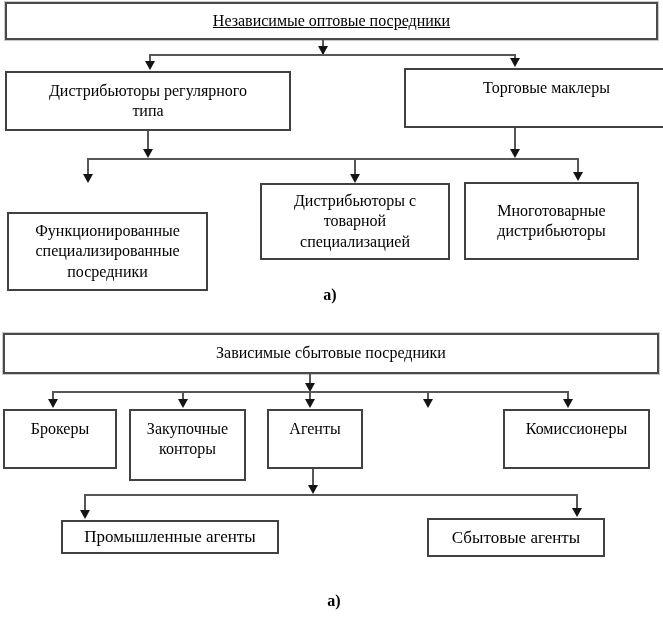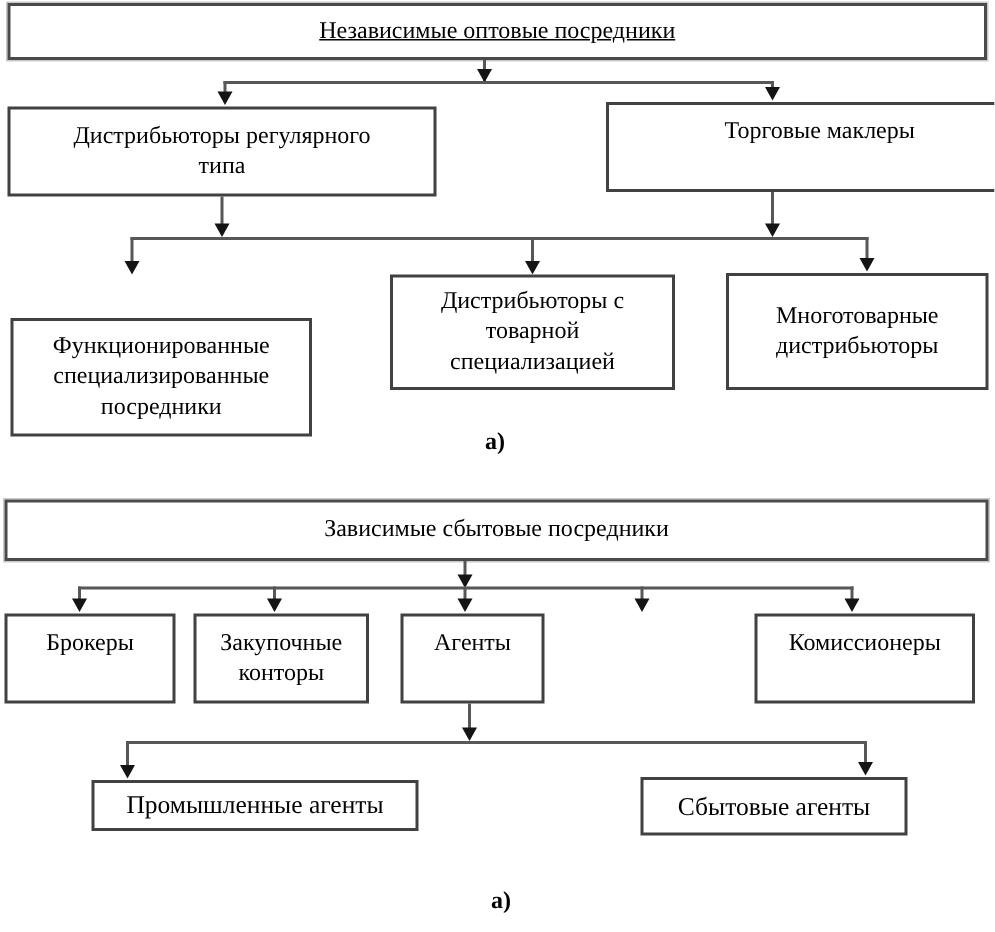--- a/index.html
+++ b/index.html
@@ -51,21 +51,21 @@
   <div class="arw" style="left:350px;top:174px;"></div>
   <div class="vline" style="left:577px;top:158px;height:15px;"></div>
   <div class="arw" style="left:573px;top:172px;"></div>
 
   <div class="bx" style="left:7px;top:200px;width:201px;height:79px;margin-top:12px;">Функционированные
 специализированные
 посредники</div>
   <div class="bx" style="left:260px;top:183px;width:190px;height:77px;">Дистрибьюторы с
 товарной
 специализацией</div>
-  <div class="bx" style="left:484px;top:182px;width:175px;height:78px;">Многотоварные
+  <div class="bx" style="left:464px;top:182px;width:175px;height:78px;">Многотоварные
 дистрибьюторы</div>
 
   <div class="cap" style="left:312px;top:286px;">а)</div>
 
   <div class="bx bx-lg" style="left:3px;top:333px;width:656px;height:41px;">Зависимые сбытовые посредники</div>
 
   <div class="vline" style="left:309px;top:374px;height:10px;"></div>
   <div class="arw" style="left:305px;top:383px;"></div>
 
   <div class="hline" style="left:52px;top:391px;width:517px;"></div>
@@ -74,21 +74,21 @@
   <div class="vline" style="left:182px;top:391px;height:10px;"></div>
   <div class="arw" style="left:178px;top:399px;"></div>
   <div class="vline" style="left:309px;top:391px;height:10px;"></div>
   <div class="arw" style="left:305px;top:399px;"></div>
   <div class="vline" style="left:427px;top:391px;height:10px;"></div>
   <div class="arw" style="left:423px;top:399px;"></div>
   <div class="vline" style="left:567px;top:391px;height:10px;"></div>
   <div class="arw" style="left:563px;top:399px;"></div>
 
   <div class="bx top-align" style="left:3px;top:409px;width:114px;height:60px;">Брокеры</div>
-  <div class="bx top-align" style="left:129px;top:409px;width:117px;height:60px;">Закупочные
+  <div class="bx top-align" style="left:129px;top:409px;width:117px;height:72px;">Закупочные
 конторы</div>
   <div class="bx top-align" style="left:267px;top:409px;width:96px;height:60px;">Агенты</div>
   <div class="bx top-align" style="left:503px;top:409px;width:147px;height:60px;">Комиссионеры</div>
 
   <div class="vline" style="left:312px;top:469px;height:17px;"></div>
   <div class="arw" style="left:308px;top:485px;"></div>
 
   <div class="hline" style="left:84px;top:494px;width:494px;"></div>
   <div class="vline" style="left:84px;top:494px;height:17px;"></div>
   <div class="arw" style="left:80px;top:510px;"></div>

